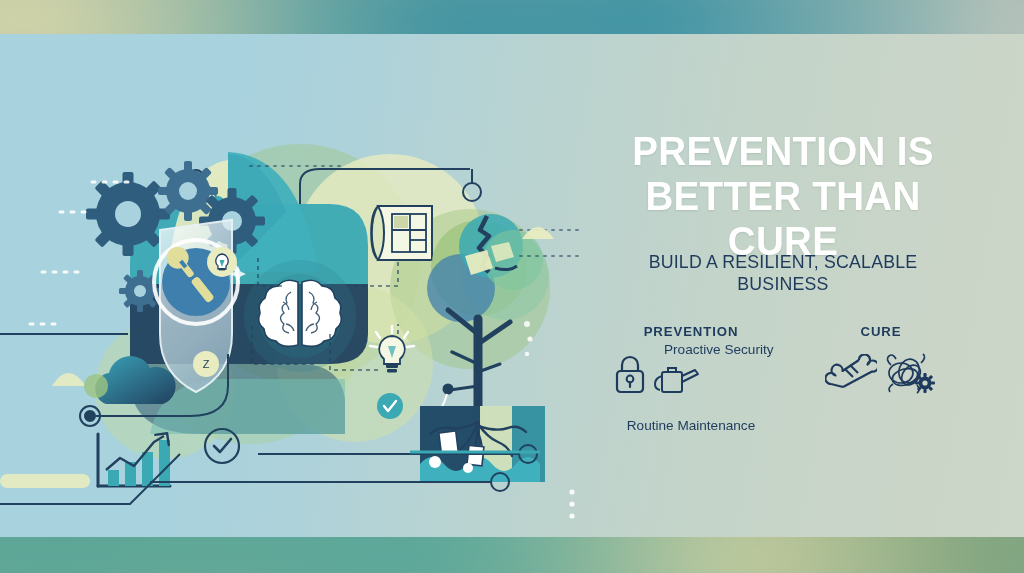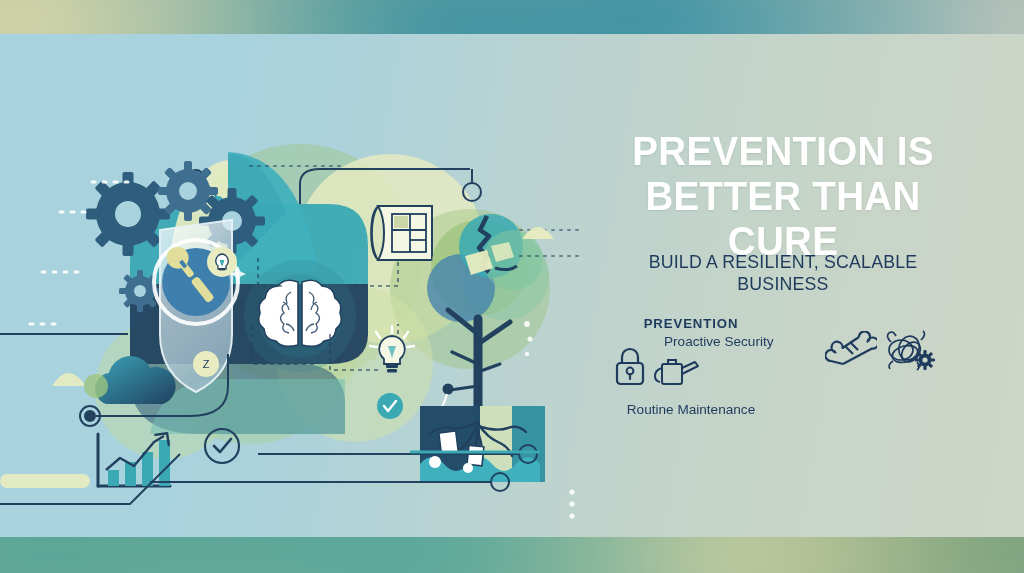--- a/index.html
+++ b/index.html
@@ -87,32 +87,33 @@
     width: 380px;
     display: flex;
   }
   .col { width: 50%; text-align: center; }
   .col-title {
     color: #1e3a5c;
     font-size: 13.2px;
     font-weight: bold;
     letter-spacing: 0.9px;
     font-family: "Liberation Sans Narrow", "Liberation Sans", sans-serif;
+    margin-top: 8px;
   }
   .icon-row {
     margin-top: 11px;
     height: 48px;
     display: flex;
     align-items: center;
     justify-content: center;
     gap: 4px;
     position: relative;
   }
   .col-caption {
-    margin-top: 12px;
+    margin-top: 20px;
     color: #1e3a5c;
     font-size: 13.6px;
     font-family: "Liberation Sans Narrow", "Liberation Sans", sans-serif;
   }
   
   .col-prevention .icon-row { justify-content: flex-start; padding-left: 16px; }
   .cap-float {
     position: absolute;
     left: 68px; top: -8px;
     color: #1e3a5c;
@@ -456,20 +457,21 @@
               <path d="M30,13 L43,7 L46,11 L30,19" fill="none" stroke="#1e3a5c" stroke-width="2" stroke-linejoin="round"></path>
             </svg>
 
             <div class="cap-float">Proactive Security</div>
           </div>
 
           <div class="col-caption">Routine Maintenance</div>
         </div>
 
         <div class="col col-cure">
+          <div class="col-title">CURE</div>
 
           <div class="icon-row">
 
             <svg class="nav-ico" width="52" height="40" viewBox="0 0 52 40">
               <g fill="none" stroke="#1e3a5c" stroke-width="2.2" stroke-linejoin="round">
                 <path d="M6,30 a5.5,5.5 0 1,1 4.5,-8.5 a5.5,5.5 0 1,1 7,-4.5 L34,6"></path>
                 <path d="M34,6 a5.5,5.5 0 1,1 8.5,4.5 a5.5,5.5 0 1,1 4.5,7 L18,33"></path>
                 <path d="M18,33 L6,30"></path>
                 <line x1="20" y1="15" x2="28" y2="23"></line>
                 <line x1="25" y1="11" x2="33" y2="19"></line>

